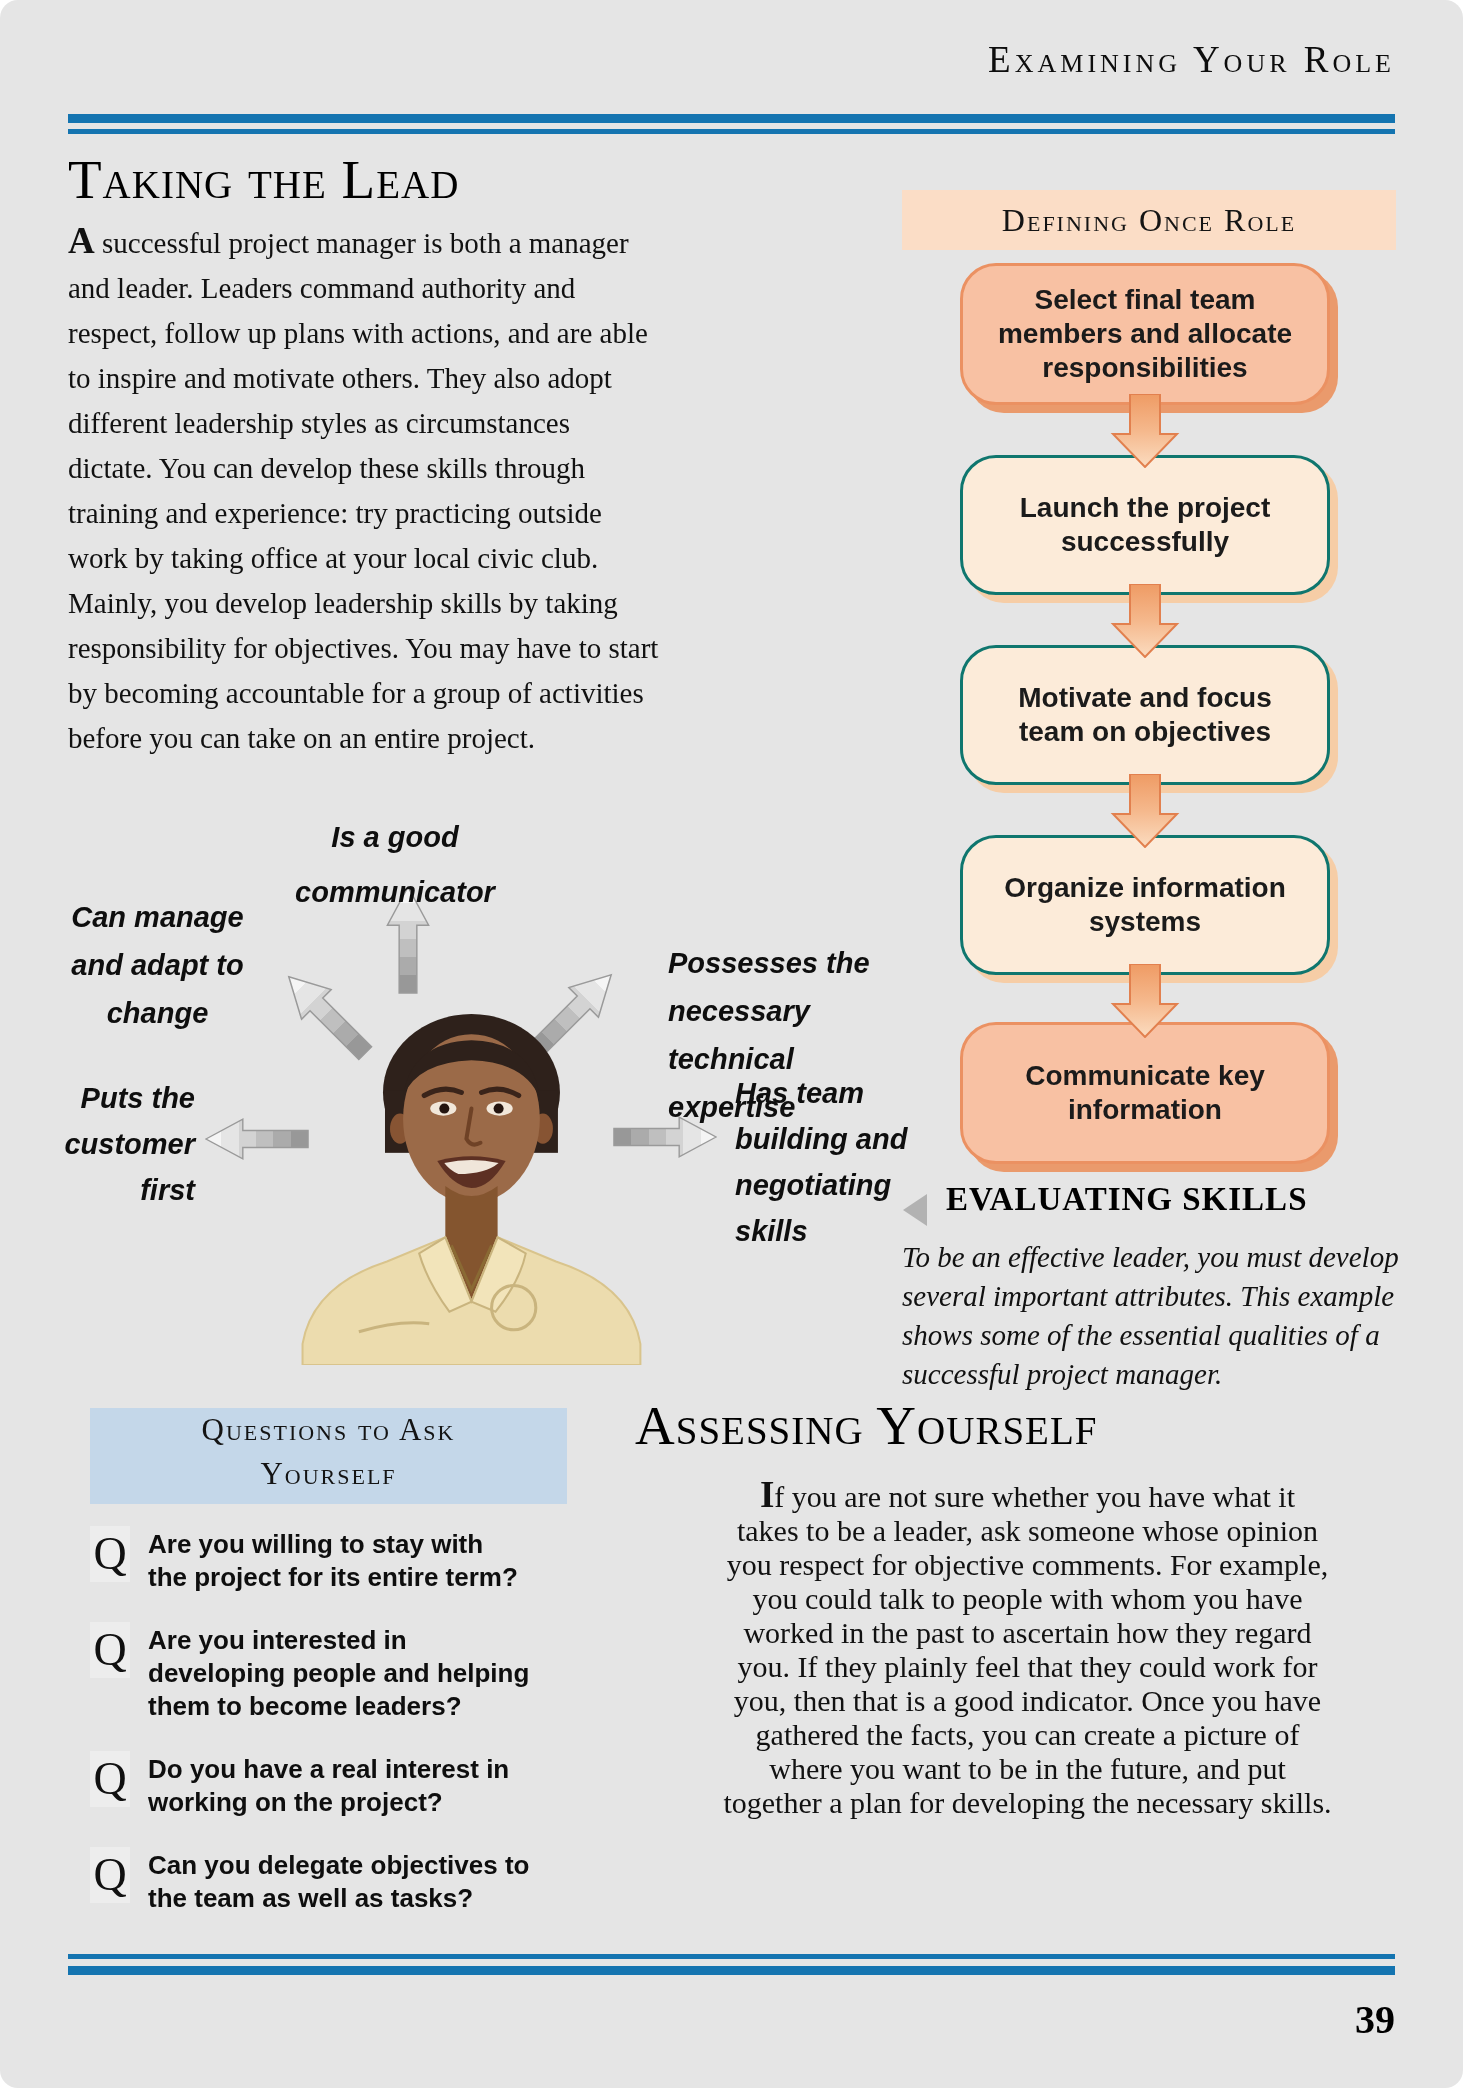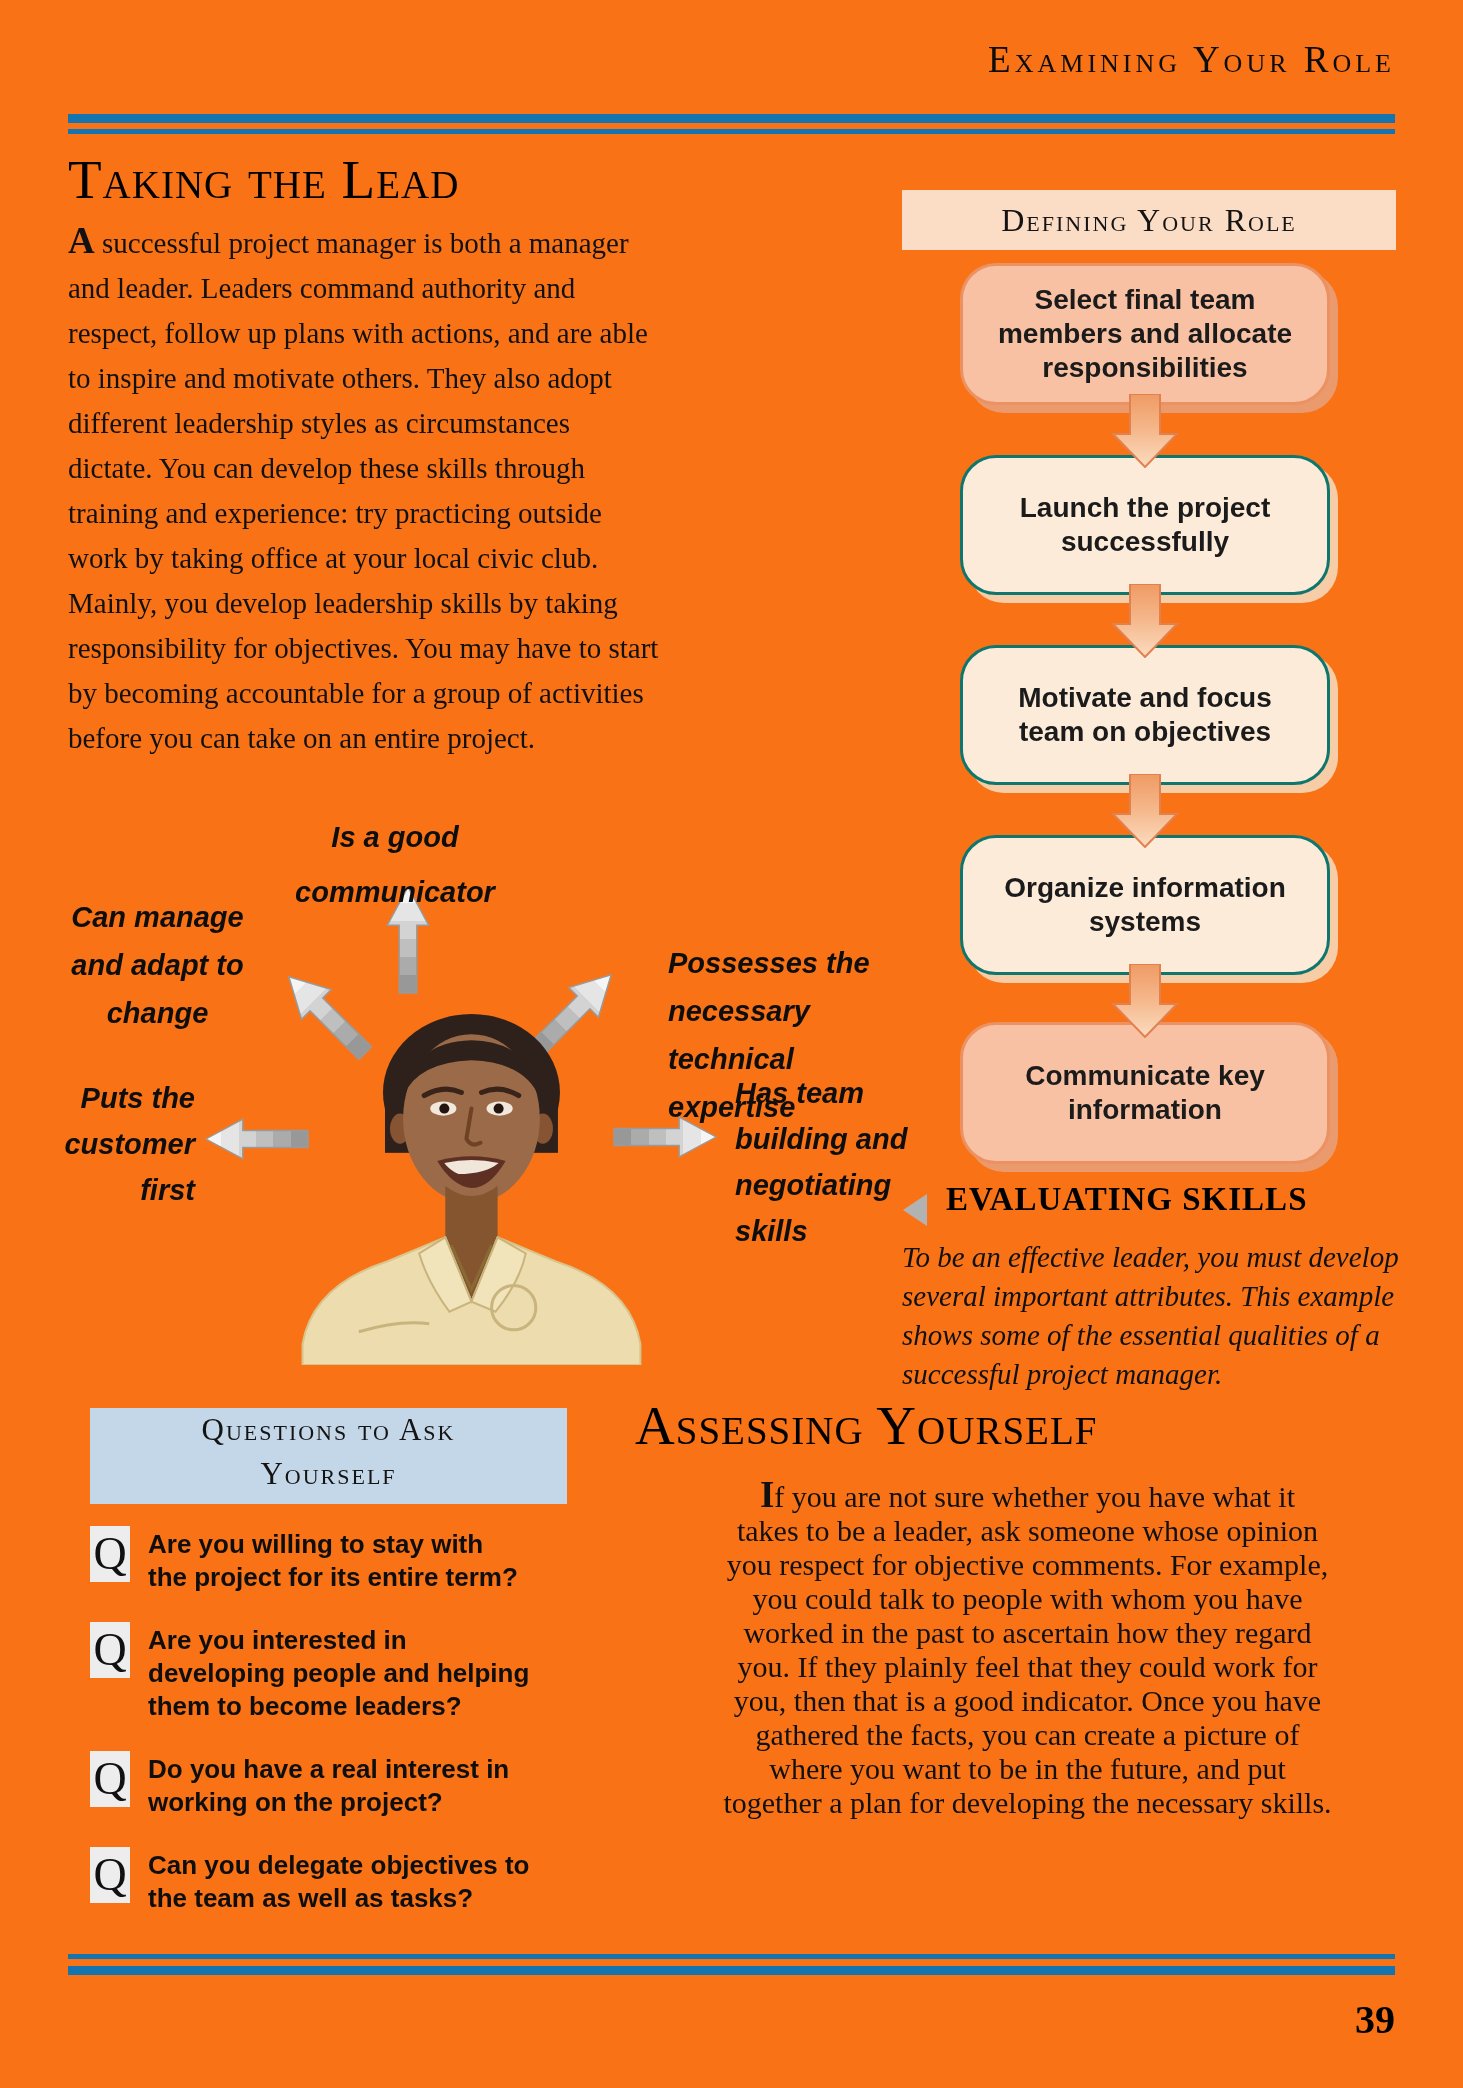--- a/index.html
+++ b/index.html
@@ -1,17 +1,17 @@
 <!DOCTYPE html>
 <html><head>
 <meta charset="utf-8">
 <style>
   html,body{margin:0;padding:0;background:#ffffff;}
-  .page{position:relative;width:1463px;height:2088px;background:#f97316;
-        font-family:"Liberation Serif",serif;color:#161616;overflow:hidden;}
+  .page{position:relative;width:1463px;height:2088px;background:#e5e5e5;
+        font-family:"Liberation Serif",serif;color:#161616;overflow:hidden;border-radius:18px;}
   .abs{position:absolute;}
 
   
   .running-head{right:68px;top:38px;font-variant:small-caps;font-size:37px;
                 letter-spacing:4px;color:#0d0d0d;}
   .rule{left:68px;right:68px;background:#1474b0;}
   .rule-top-thick{top:114px;height:9px;}
   .rule-top-thin{top:129px;height:5px;}
   .rule-bot-thin{top:1954px;height:5px;}
   .rule-bot-thick{top:1966px;height:9px;}
@@ -124,21 +124,21 @@
 to inspire and motivate others. They also adopt
 different leadership styles as circumstances
 dictate. You can develop these skills through
 training and experience: try practicing outside
 work by taking office at your local civic club.
 Mainly, you develop leadership skills by taking
 responsibility for objectives. You may have to start
 by becoming accountable for a group of activities
 before you can take on an entire project.</span></div>
 
-  <div class="abs def-header">Defining Your Role</div>
+  <div class="abs def-header">Defining Once Role</div>
 
   <div class="abs flowbox flow-salmon fb1">Select final team
 members and allocate
 responsibilities</div>
   <div class="abs flowbox flow-cream fb2">Launch the project
 successfully</div>
   <div class="abs flowbox flow-cream fb3">Motivate and focus
 team on objectives</div>
   <div class="abs flowbox flow-cream fb4">Organize information
 systems</div>

